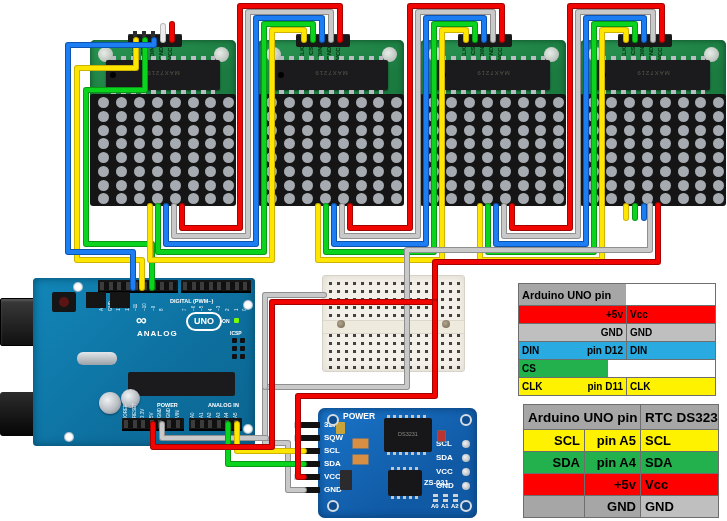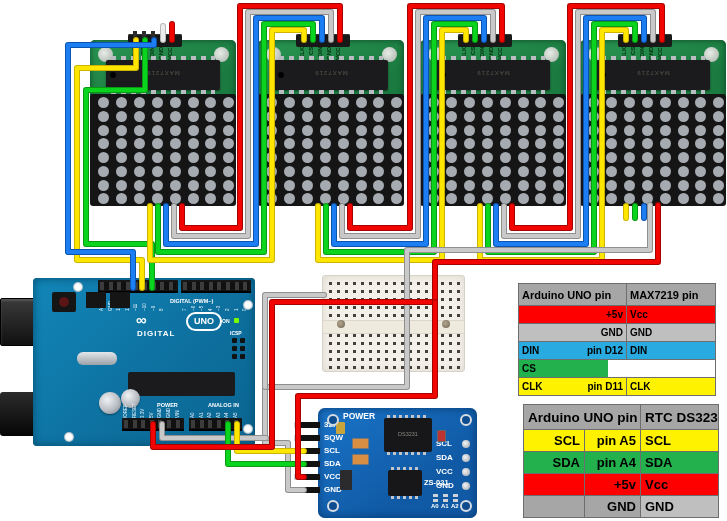--- a/index.html
+++ b/index.html
@@ -504,21 +504,21 @@
 
     <div class="abs blk" style="left:52px;top:292px;width:24px;height:20px;border-radius:2px;">
       <div class="abs" style="left:7px;top:5px;width:10px;height:10px;border-radius:50%;background:#5a1414;"></div>
     </div>
     <div class="abs blk" style="left:86px;top:292px;width:20px;height:16px;"></div>
     <div class="abs blk" style="left:110px;top:292px;width:20px;height:16px;"></div>
 
     <div class="wlab" style="left:136px;top:311px;font-size:15px;">∞</div>
     <div class="abs" style="left:186px;top:312px;width:32px;height:15px;border:2px solid #fff;border-radius:10px;
          color:#fff;font-weight:bold;font-size:9px;text-align:center;line-height:15px;">UNO</div>
-    <div class="wlab" style="left:137px;top:329px;font-size:8px;letter-spacing:1px;">DIGITAL</div>
+    <div class="wlab" style="left:137px;top:329px;font-size:8px;letter-spacing:1px;">ANALOG</div>
     <div class="wlab" style="left:222px;top:318px;font-size:5px;">ON</div>
     <div class="abs" style="left:234px;top:318px;width:5px;height:5px;background:#7CFC00;border-radius:1px;"></div>
 
     <div class="wlab" style="left:230px;top:330px;font-size:5px;">ICSP</div>
     <div class="abs icsp-dots" style="left:232px;top:338px;">
       <i></i>
         <i></i>
         <i></i>
         <i></i>
         <i></i>
@@ -855,23 +855,20 @@
       <polyline points="153,424 153,447 272,447 272,302 435,302 435,262 658,262 658,205" fill="none" stroke="#f20500" stroke-width="4" stroke-linejoin="round" stroke-linecap="round"></polyline>
       <polyline points="435,302 435,396 298,396 298,477 304,477" fill="none" stroke="#a30300" stroke-width="6" stroke-linejoin="round" stroke-linecap="round"></polyline>
       <polyline points="435,302 435,396 298,396 298,477 304,477" fill="none" stroke="#f20500" stroke-width="4" stroke-linejoin="round" stroke-linecap="round"></polyline>
     </svg>
 
   <div id="table1" class="tbl toplayer" style="left:518px;top:283px;width:196px;">
       <div class="trow hd">
         <div class="tcell" style="width: 107px; background: rgb(166, 166, 166);">
           <span>Arduino UNO  pin</span>
         </div>
-        <div class="tcell" style="width: 89px; background: rgb(166, 166, 166);">
-          <span>MAX7219 pin</span>
-        </div>
       </div>
       <div class="trow">
         <div class="tcell" style="width: 107px; background: rgb(254, 0, 0);">
           <span></span>
           <span class="sp"></span>
           <span>+5v</span>
         </div>
         <div class="tcell" style="width: 89px; background: rgb(254, 0, 0);">
           <span>Vcc</span>
         </div>

